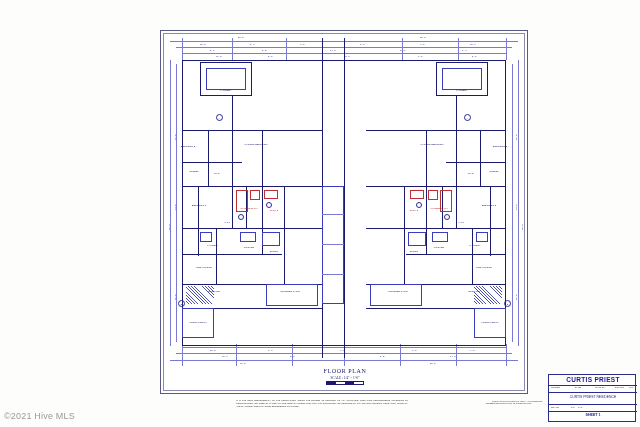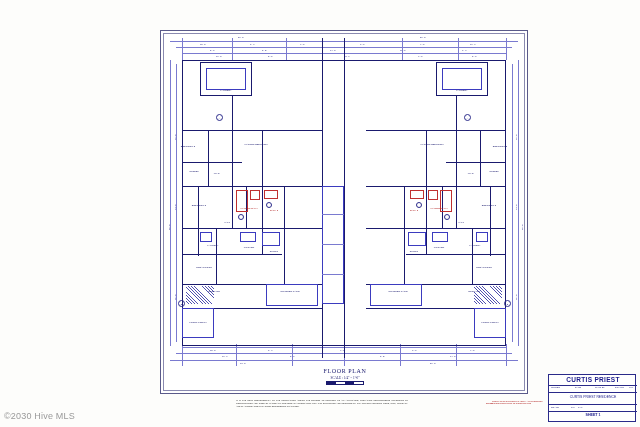--- a/index.html
+++ b/index.html
@@ -444,15 +444,15 @@
     <div class="tb-cell" style="left:80px; top:11px;">C.P.</div>
     <div class="tb-row" style="top:17px;"></div>
     <div class="tb-proj">CURTIS PRIEST RESIDENCE</div>
     <div class="tb-row" style="top:29px;"></div>
     <div class="tb-cell" style="left:2px; top:31px;">SCALE</div>
     <div class="tb-cell" style="left:22px; top:31px;">1/4" = 1'-0"</div>
     <div class="tb-row" style="top:36px;"></div>
     <div class="tb-sheet">SHEET 1</div>
   </div>
 
-  <div class="watermark">©2030 Hive MLS</div>
+  <div class="watermark">©2021 Hive MLS</div>
 
 </div>
 
 </body></html>

